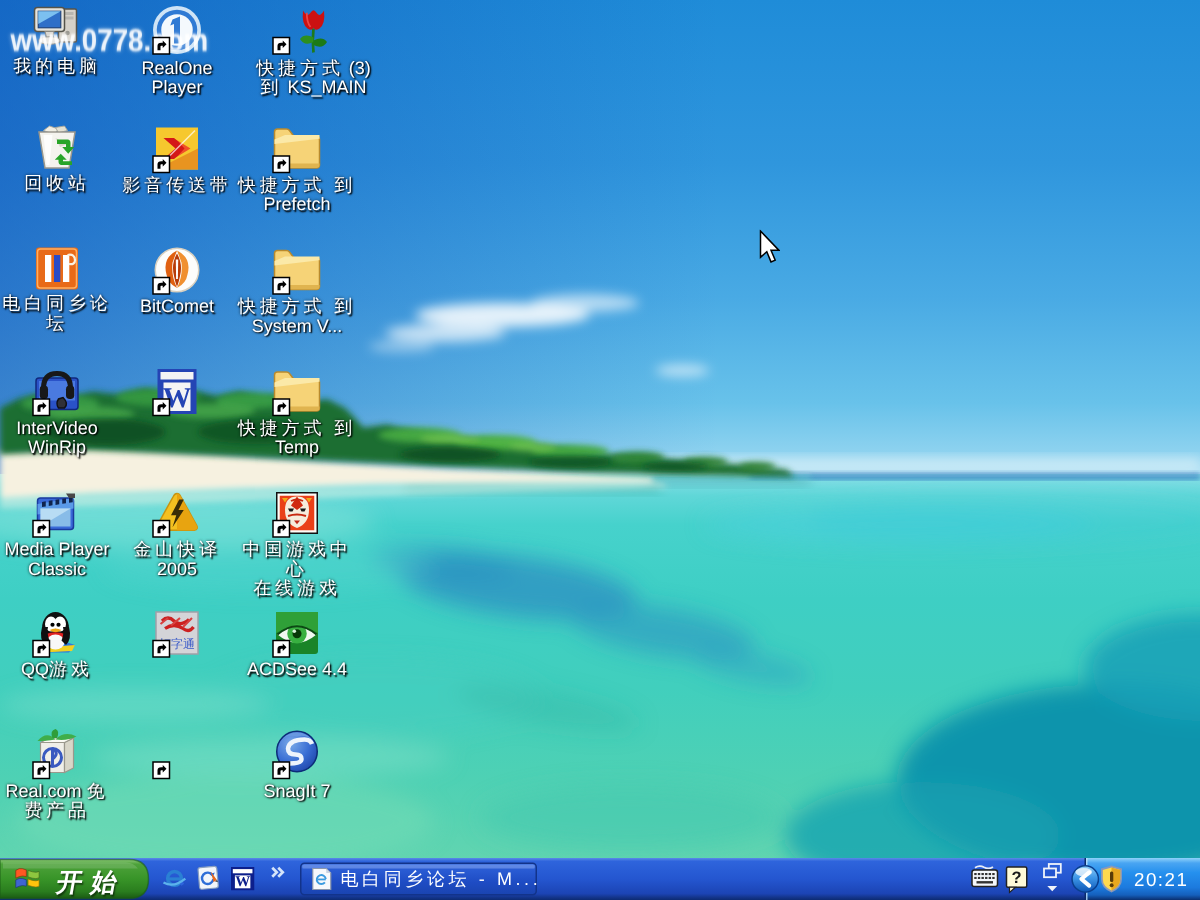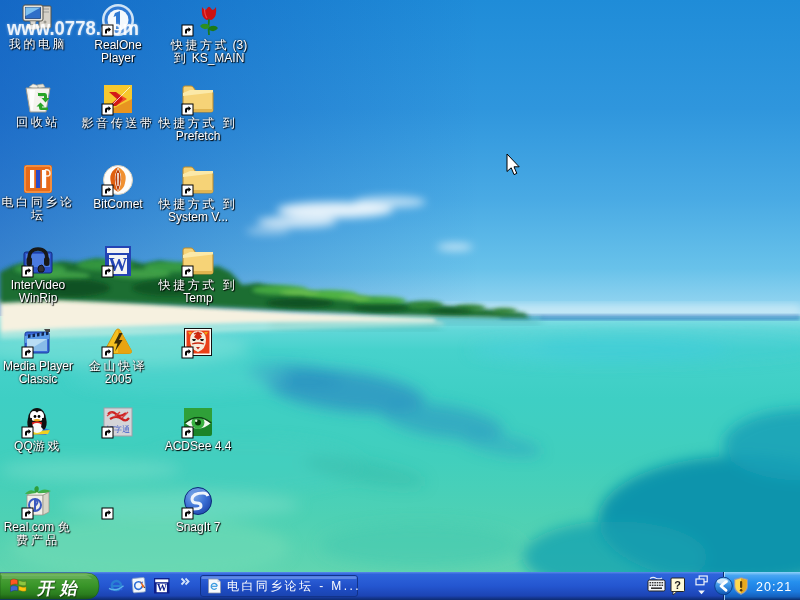--- a/index.html
+++ b/index.html
@@ -331,20 +331,21 @@
  <rect x="2" y="2" width="28" height="28" fill="#111111"></rect>
  <rect x="3" y="3" width="26" height="26" fill="#fdfdf8"></rect>
  <rect x="4.5" y="4.5" width="23" height="23" fill="#ea4018"></rect>
  <path d="M16,5 Q24,5 24,14 Q24,23 16,26 Q8,23 8,14 Q8,5 16,5 Z" fill="#f6ecdc"></path>
  <path d="M16,5 L20,11 L16,14 L12,11 Z" fill="#d02810"></path>
  <path d="M10,13 L14,13 L13,15 L11,15 Z M18,13 L22,13 L21,15 L19,15 Z" fill="#181818"></path>
  <path d="M12,8 Q16,6 20,8 M10,18 Q16,16 22,18" stroke="#c82810" stroke-width="1.3" fill="none"></path>
  <path d="M14,21 L18,21 L16,23.5 Z" fill="#c02818"></path>
  <path d="M6,6 L10,6 L8,9 Z M22,6 L26,6 L24,9 Z" fill="#f0a818"></path>
 </svg>
+<div class="lbl"><b>中国游戏中心</b><br><b>在线游戏</b></div>
 </div>
 
 <div class="ic" style="left:158px;top:406px">
 <svg width="32" height="32" viewBox="0 0 32 32">
  <rect x="2" y="2" width="28" height="28" rx="2" fill="#1a8428"></rect>
  <path d="M2,2 L30,2 L30,16 Q16,8 2,16 Z" fill="#2fa038"></path>
  <path d="M3,17 Q16,6 29,17 Q16,28 3,17 Z" fill="#f0f8f0"></path>
  <circle cx="16" cy="16.5" r="6.5" fill="#38b040"></circle>
  <circle cx="16" cy="16.5" r="3" fill="#083808"></circle>
  <circle cx="14.2" cy="14.8" r="1.2" fill="#d8f0d8"></circle>

